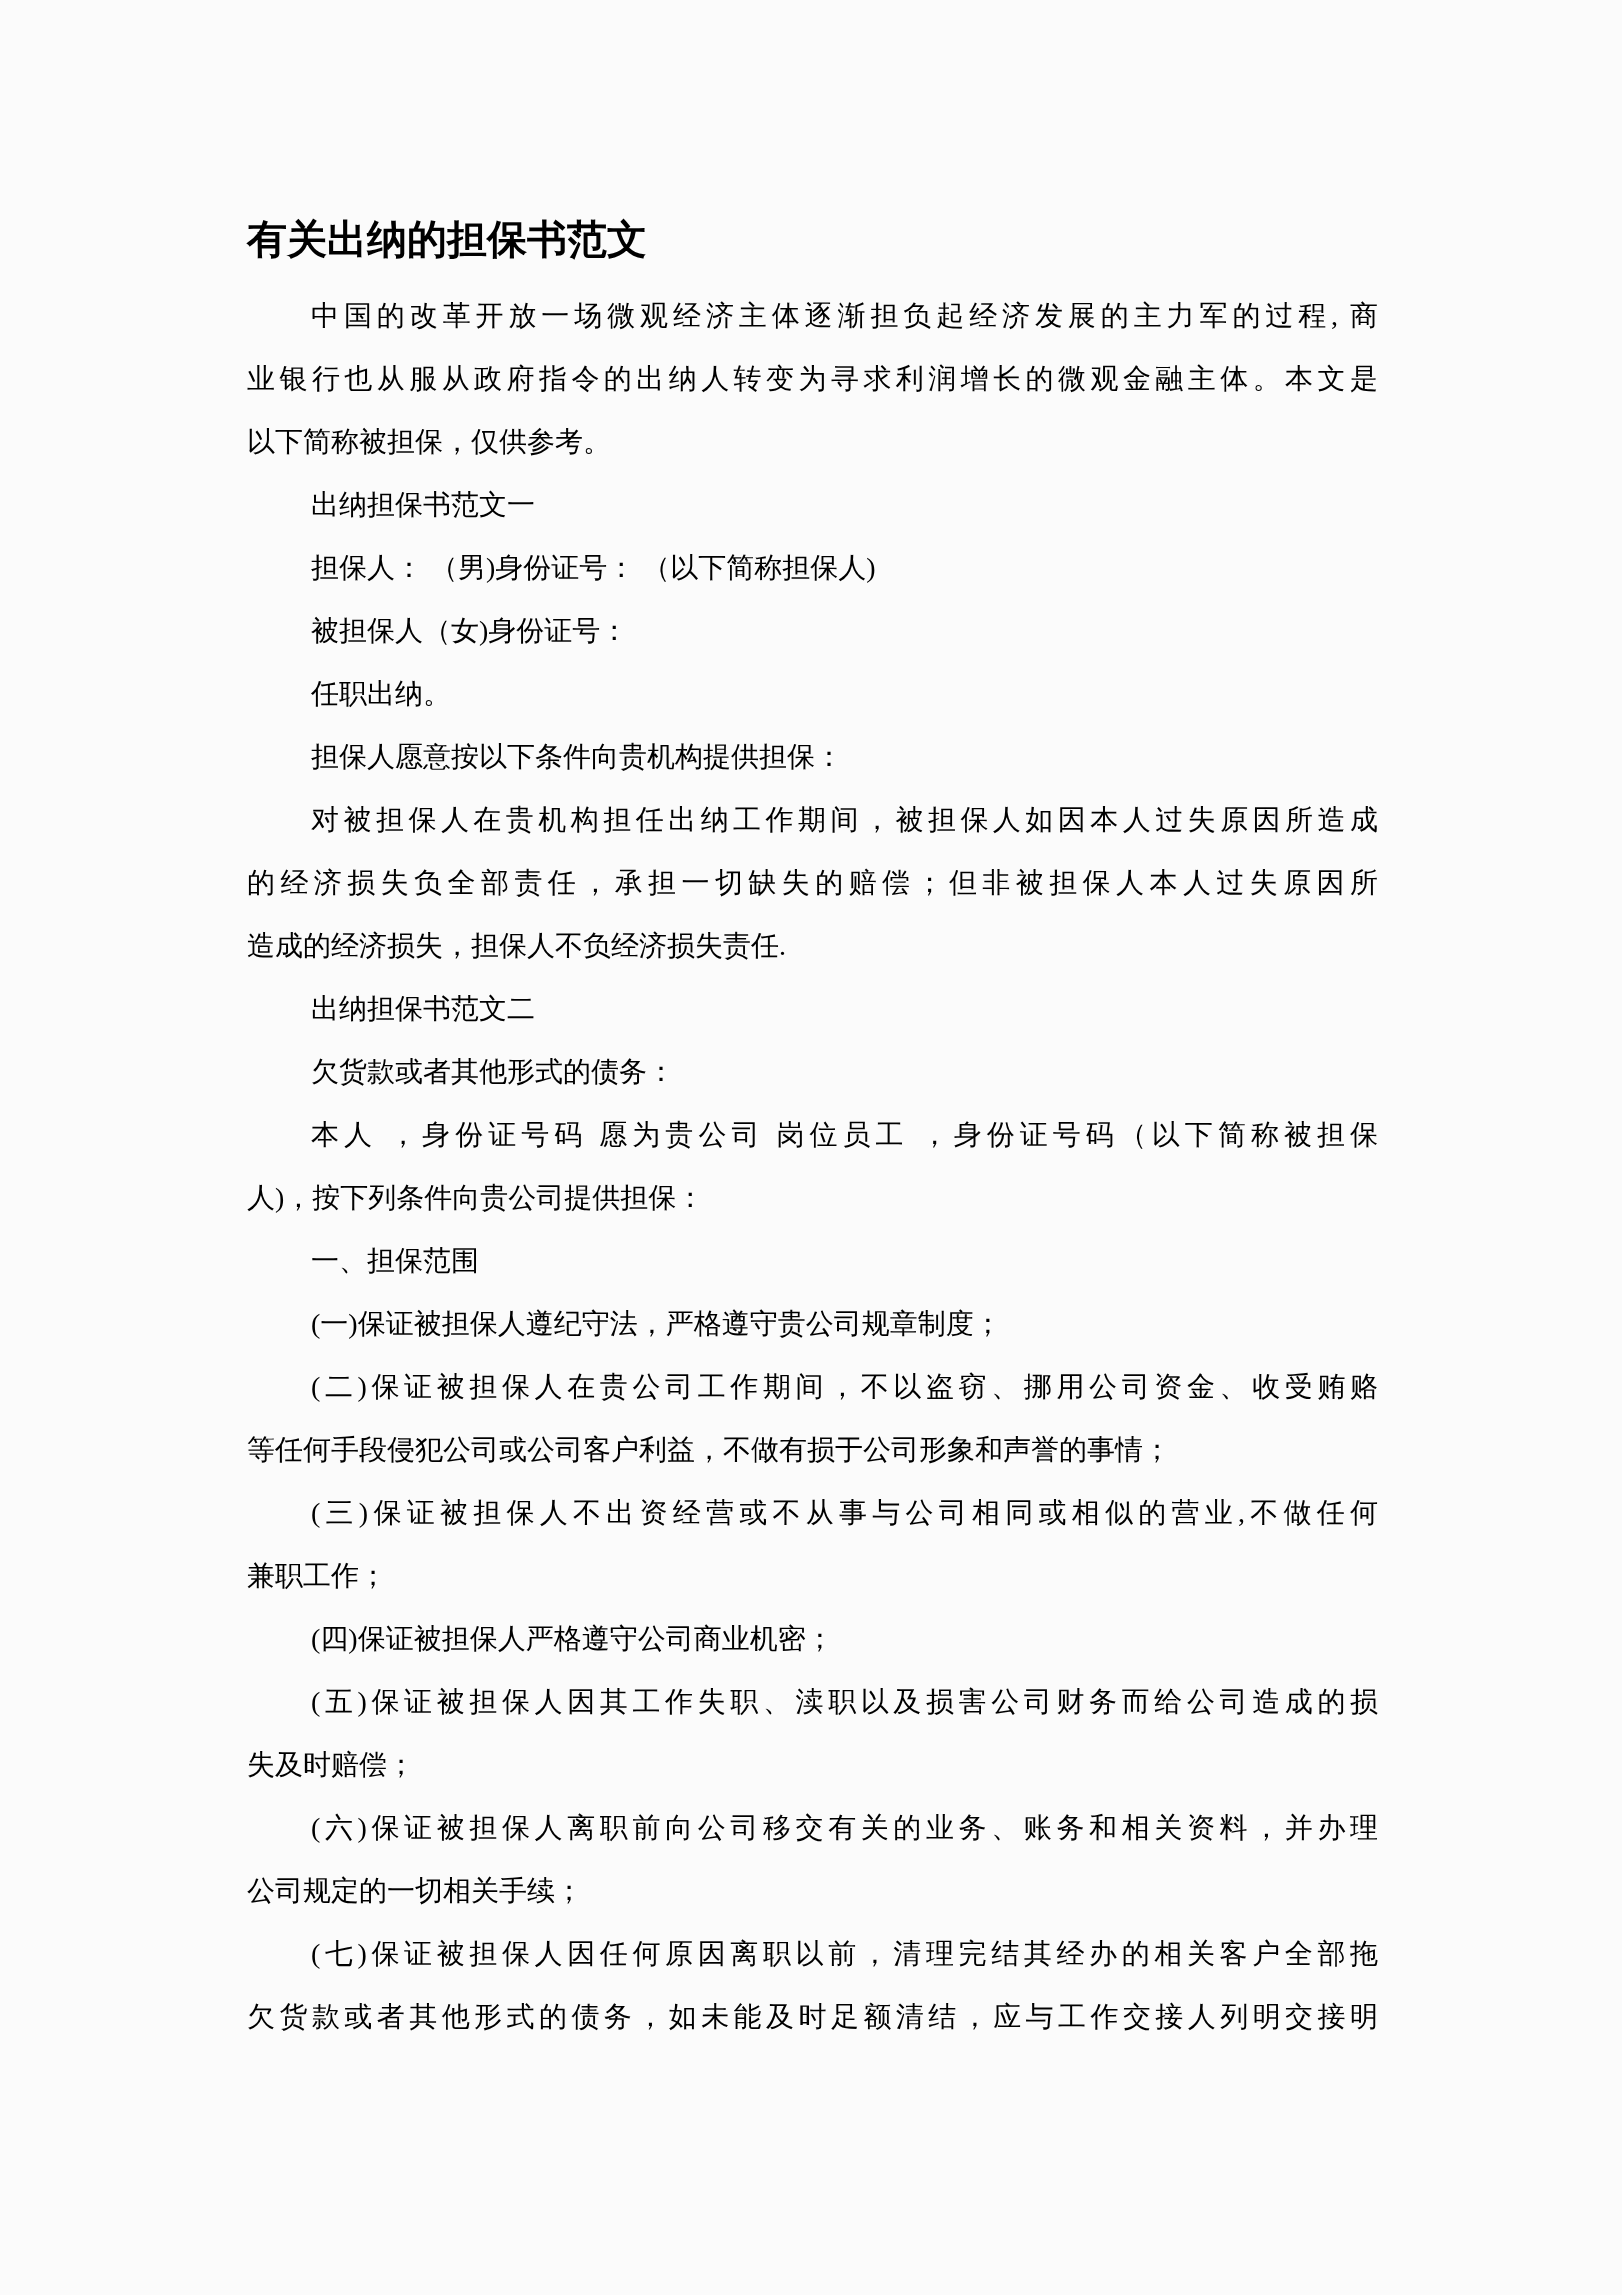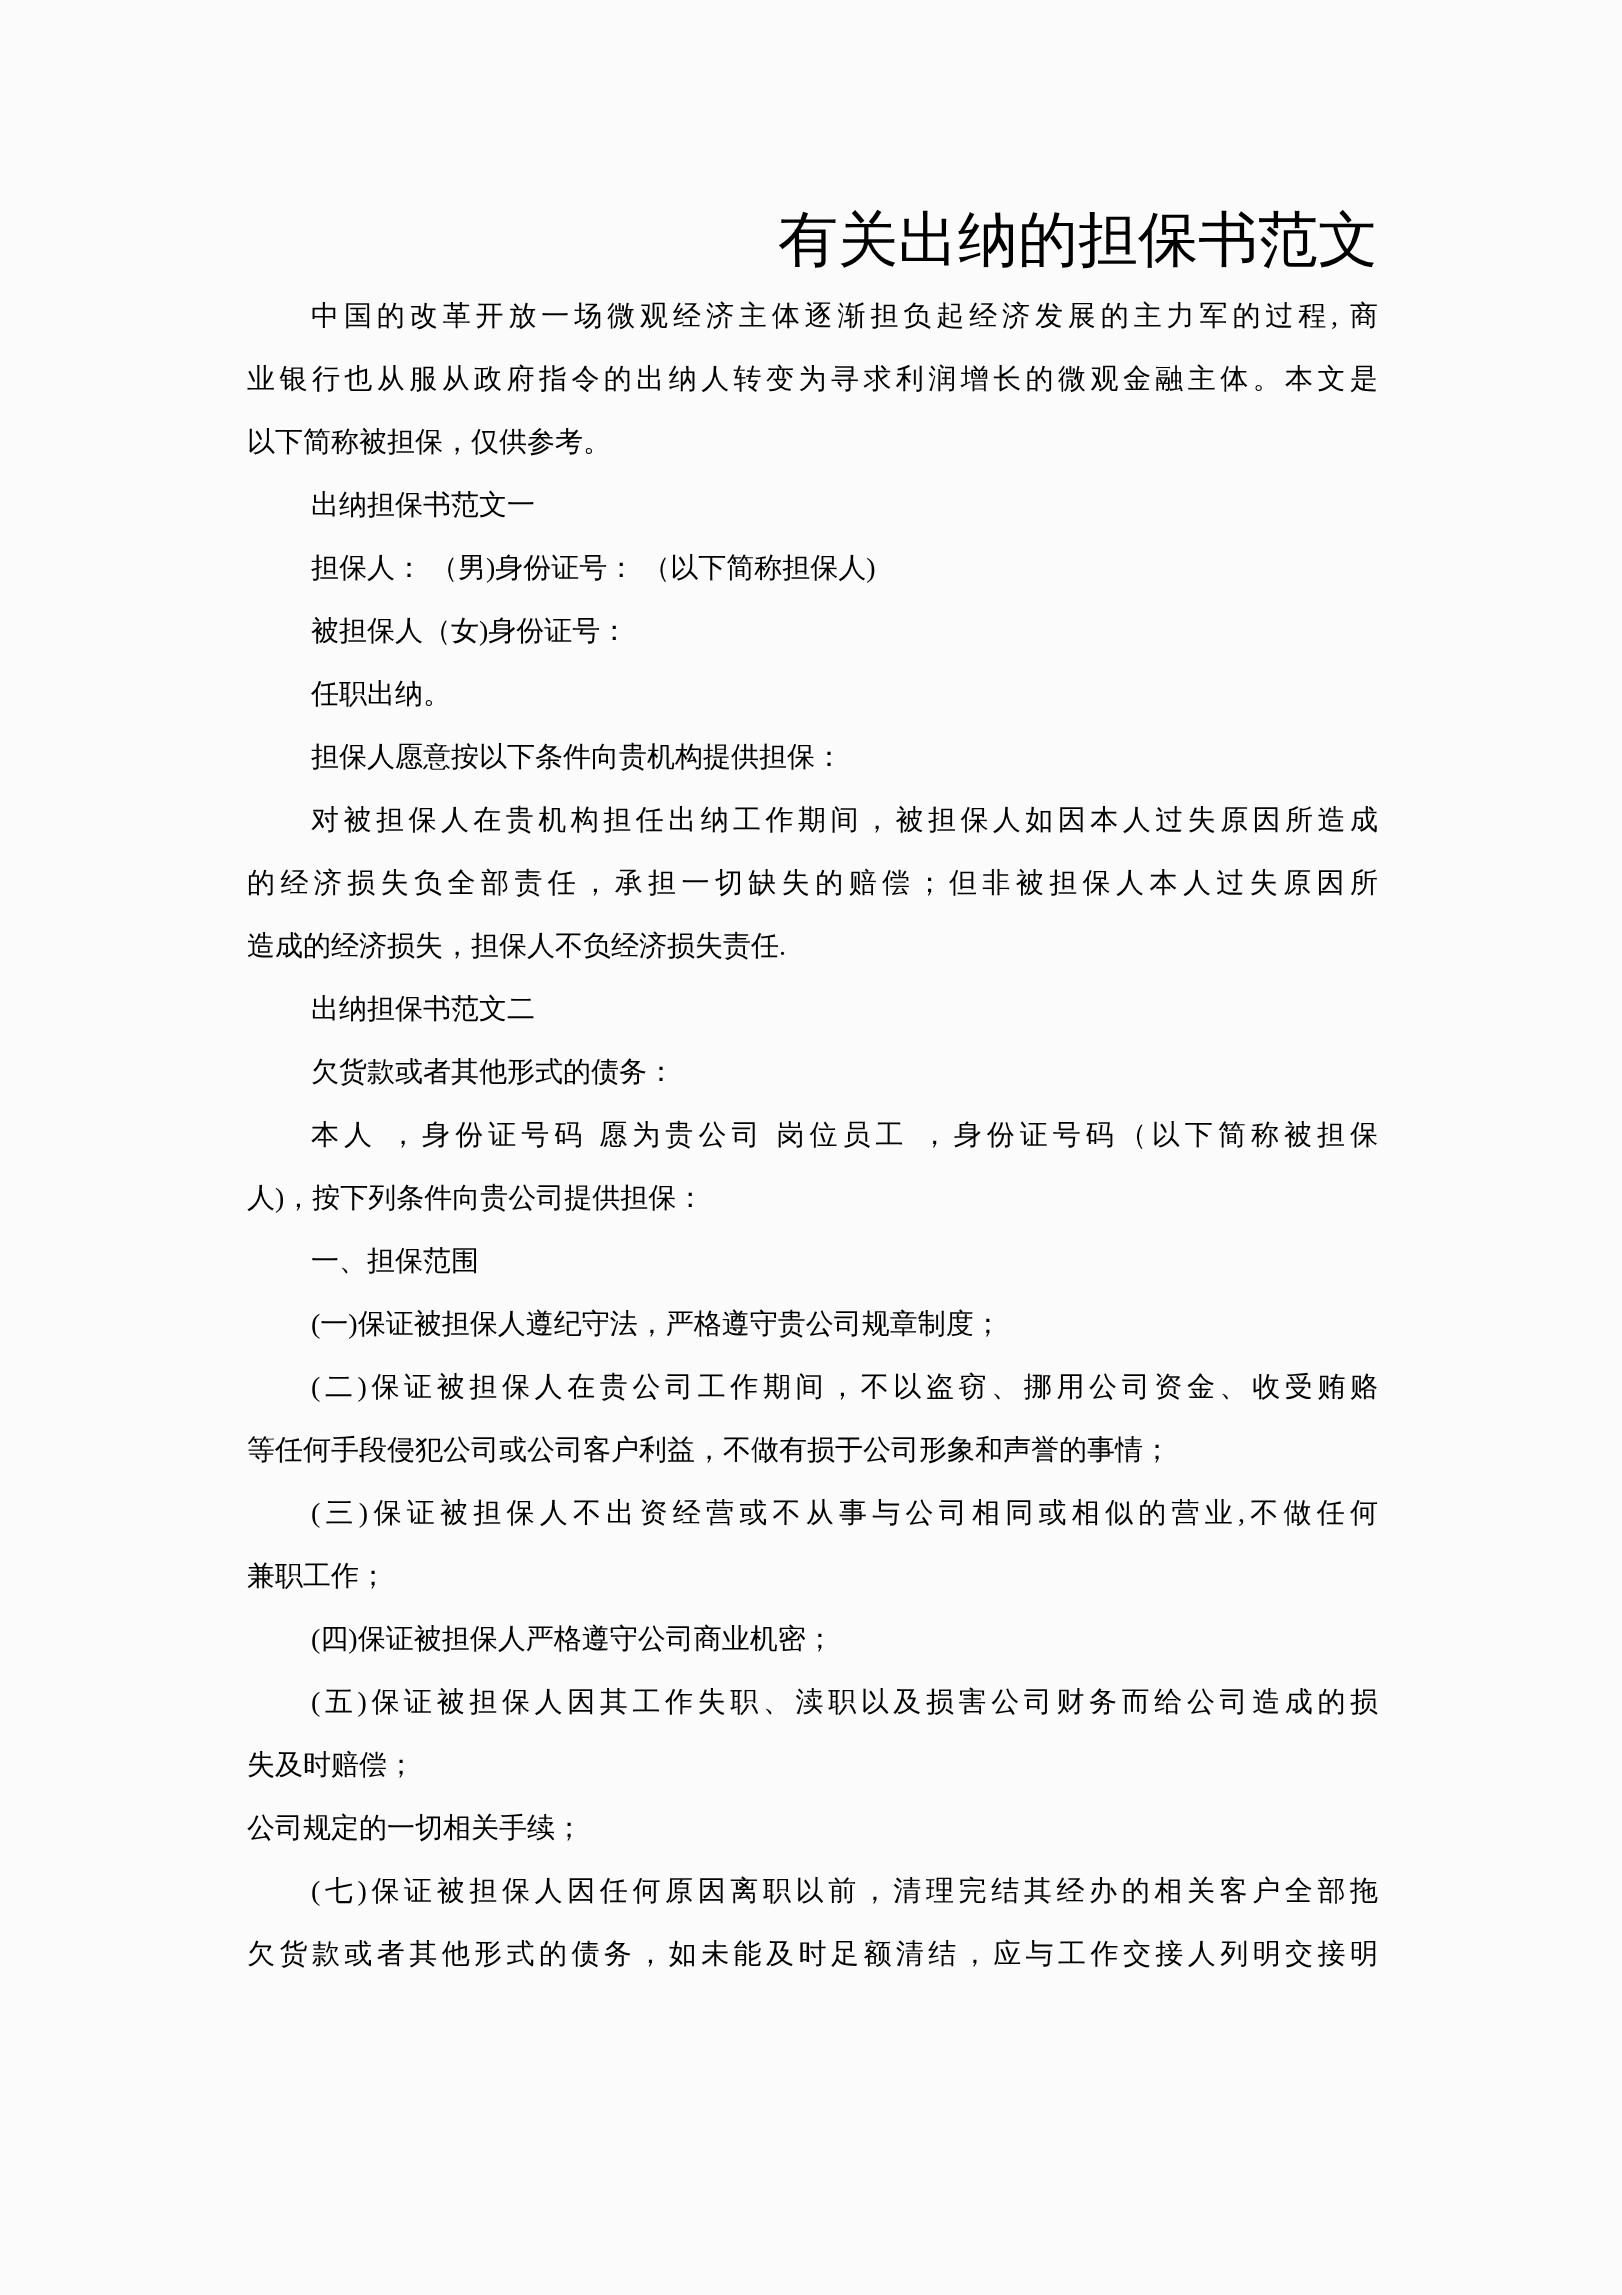--- a/index.html
+++ b/index.html
@@ -12,23 +12,23 @@
     font-family: "Liberation Serif", "DejaVu Serif", serif;
     overflow: hidden;
   }
   .content {
     position: absolute;
     left: 247px;
     top: 196px;
     width: 1131px;
   }
   .doc-title {
-    font-size: 60px;
-    font-weight: normal;
-    text-align: right;
+    font-size: 40px;
+    font-weight: bold;
+    text-align: left;
     line-height: 88px;
     margin: 0;
     padding: 0;
     white-space: nowrap;
   }
   .doc-body { margin: 0; padding: 0; }
   .line {
     font-size: 28px;
     line-height: 63px;
     height: 63px;
@@ -64,19 +64,20 @@
         <div class="line">人)，按下列条件向贵公司提供担保：</div>
         <div class="line ind">一、担保范围</div>
         <div class="line ind">(一)保证被担保人遵纪守法，严格遵守贵公司规章制度；</div>
         <div class="line ind j">(二)保证被担保人在贵公司工作期间，不以盗窃、挪用公司资金、收受贿赂</div>
         <div class="line">等任何手段侵犯公司或公司客户利益，不做有损于公司形象和声誉的事情；</div>
         <div class="line ind j">(三)保证被担保人不出资经营或不从事与公司相同或相似的营业,不做任何</div>
         <div class="line">兼职工作；</div>
         <div class="line ind">(四)保证被担保人严格遵守公司商业机密；</div>
         <div class="line ind j">(五)保证被担保人因其工作失职、渎职以及损害公司财务而给公司造成的损</div>
         <div class="line">失及时赔偿；</div>
+        <div class="line ind j">(六)保证被担保人离职前向公司移交有关的业务、账务和相关资料，并办理</div>
         <div class="line">公司规定的一切相关手续；</div>
         <div class="line ind j">(七)保证被担保人因任何原因离职以前，清理完结其经办的相关客户全部拖</div>
         <div class="line j">欠货款或者其他形式的债务，如未能及时足额清结，应与工作交接人列明交接明</div>
       </div>
   </div>
 </div>
 
 
 </body></html>

